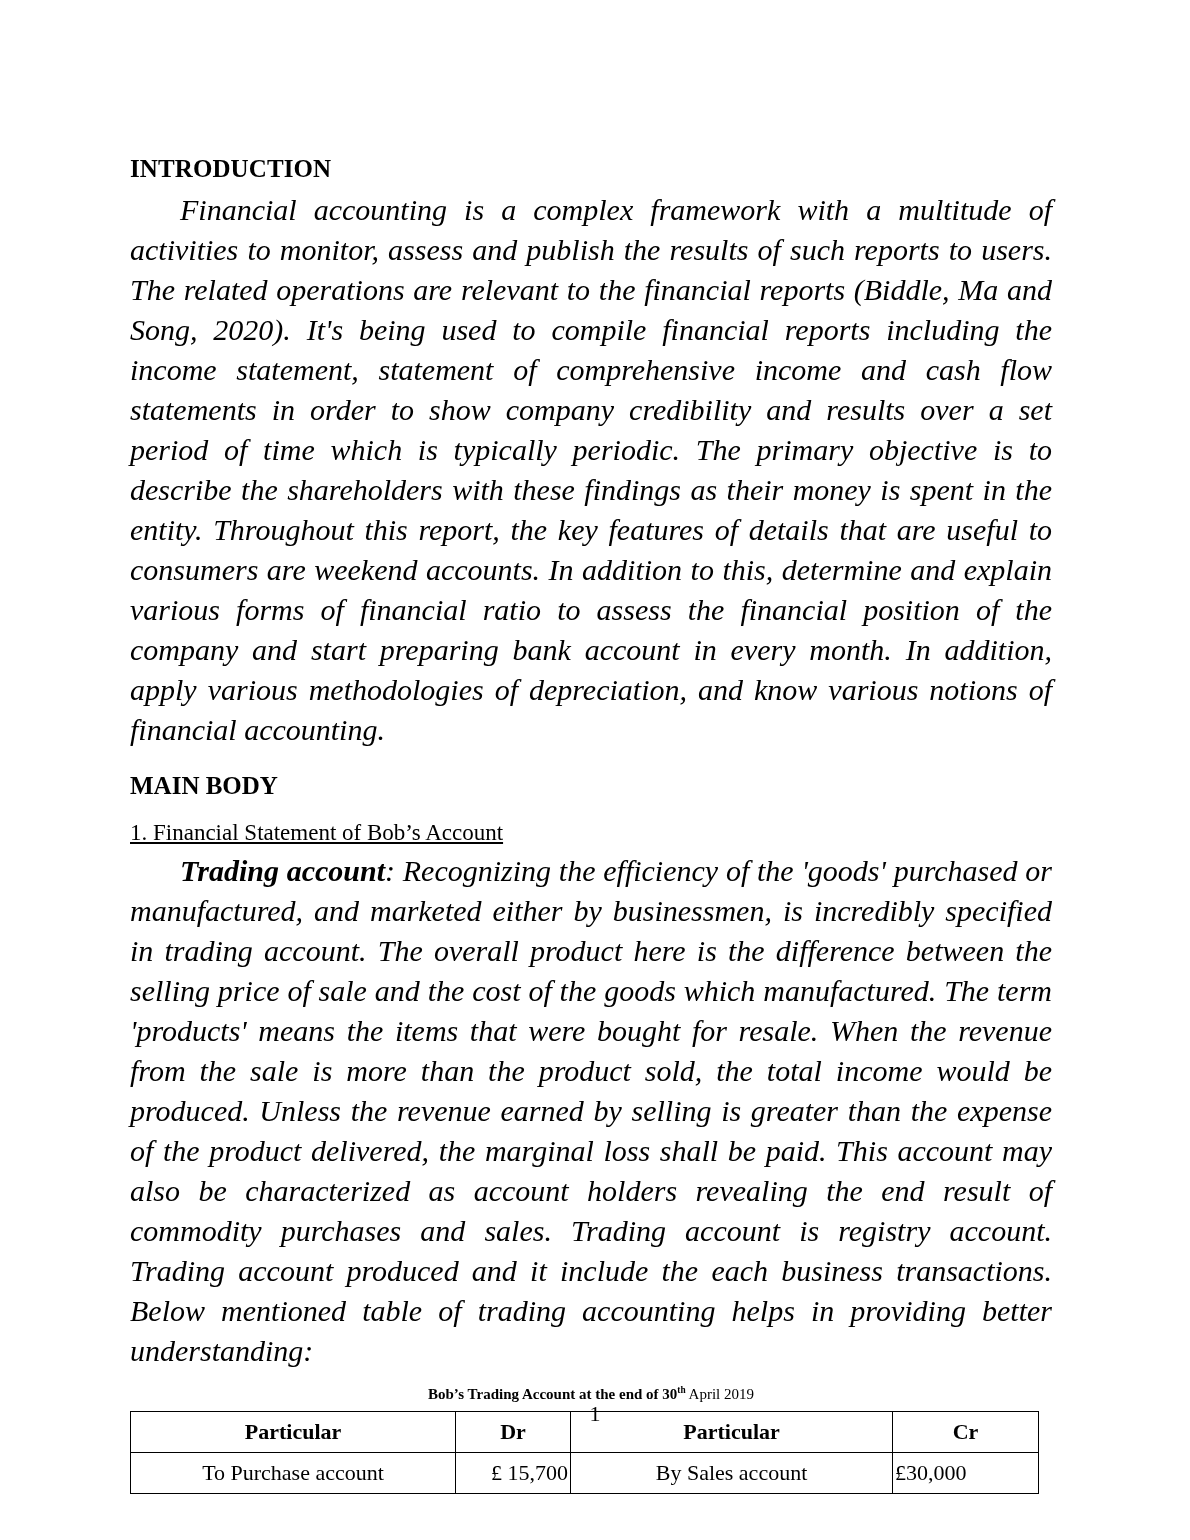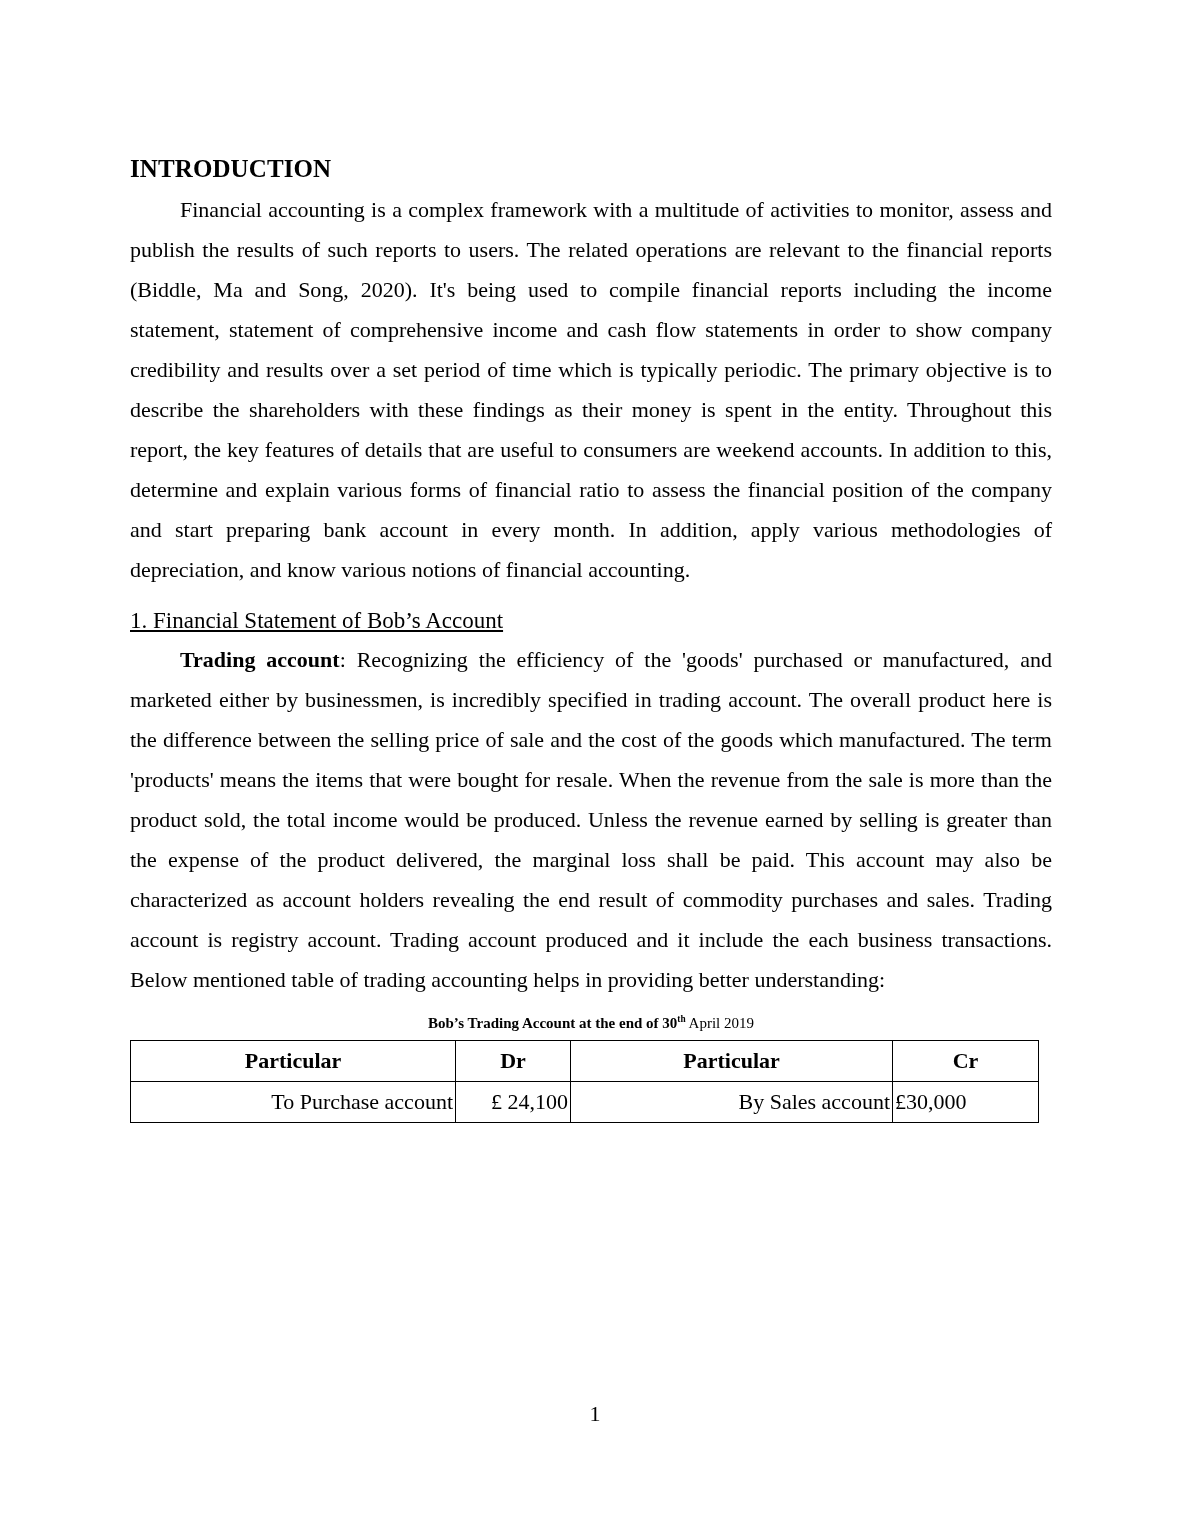--- a/index.html
+++ b/index.html
@@ -42,27 +42,28 @@
   }
   .sub-underline {
     font-size: 23px;
     font-weight: normal;
     text-decoration: underline;
     margin: 16px 0 4px 0;
     line-height: 1.3;
     display: block;
   }
   p.body-text {
-    font-size: 22px;
+    font-size: 30px;
     line-height: 40px;
     text-align: justify;
     text-justify: inter-word;
     margin: 0 0 0 0;
     text-indent: 50px;
     hyphens: none;
+    font-style: italic;
   }
   .bold-lead {
     font-weight: bold;
   }
 
   .table-caption {
     font-size: 15px;
     text-align: center;
     margin: 14px 0 6px 0;
     line-height: 1.3;
@@ -87,21 +88,21 @@
     line-height: 1.25;
     padding: 6px 2px;
     height: 28px;
     vertical-align: middle;
   }
   table.ledger th {
     font-weight: bold;
     text-align: center;
   }
   table.ledger td.particular {
-    text-align: right;
+    text-align: center;
   }
   table.ledger td.amount {
     text-align: right;
   }
   table.ledger td.amount-center {
   }
   col.c1 { width: 325px; }
   col.c2 { width: 115px; }
   col.c3 { width: 322px; }
   col.c4 { width: 146px; }
@@ -119,20 +120,21 @@
 </head>
 <body>
 
 <div class="page">
   <div class="content">
 
     <h1 class="doc-heading">INTRODUCTION</h1>
 
     <p class="body-text">Financial accounting is a complex framework with a multitude of activities to monitor, assess and publish the results of such reports to users. The related operations are relevant to the financial reports (Biddle, Ma and Song, 2020). It's being used to compile financial reports including the income statement, statement of comprehensive income and cash flow statements in order to show company credibility and results over a set period of time which is typically periodic. The primary objective is to describe the shareholders with these findings as their money is spent in the entity. Throughout this report, the key features of details that are useful to consumers are weekend accounts. In addition to this, determine and explain various forms of financial ratio to assess the financial position of the company and start preparing bank account in every month. In addition, apply various methodologies of depreciation, and know various notions of financial accounting.</p>
 
+    <h2 class="doc-heading">MAIN BODY</h2>
 
 
     <span class="sub-underline">1. Financial Statement of Bob’s Account</span>
 
     <p class="body-text"><span class="bold-lead">Trading account</span><span>: Recognizing the efficiency of the 'goods' purchased or manufactured, and marketed either by businessmen, is incredibly specified in trading account. The overall product here is the difference between the selling price of sale and the cost of the goods which manufactured. The term 'products' means the items that were bought for resale. When the revenue from the sale is more than the product sold, the total income would be produced. Unless the revenue earned by selling is greater than the expense of the product delivered, the marginal loss shall be paid. This account may also be characterized as account holders revealing the end result of commodity purchases and sales. Trading account is registry account. Trading account produced and it include the each business transactions. Below mentioned table of trading accounting helps in providing better understanding:</span></p>
 
     <div class="table-caption"><span class="cap-bold">Bob’s Trading Account at the end of 30</span><sup>th</sup><span> April 2019</span></div>
 
     <table class="ledger">
       <colgroup>
@@ -145,21 +147,21 @@
         <tr>
           <th>Particular</th>
           <th>Dr</th>
           <th>Particular</th>
           <th>Cr</th>
         </tr>
       </thead>
       <tbody>
         <tr>
           <td class="particular">To Purchase account</td>
-          <td class="amount">£ 24,100</td>
+          <td class="amount">£ 15,700</td>
           <td class="particular">By Sales account</td>
           <td class="amount-center">£30,000</td>
         </tr>
       </tbody>
     </table>
 
   </div>
 
   <div class="page-number">1</div>
 </div>

